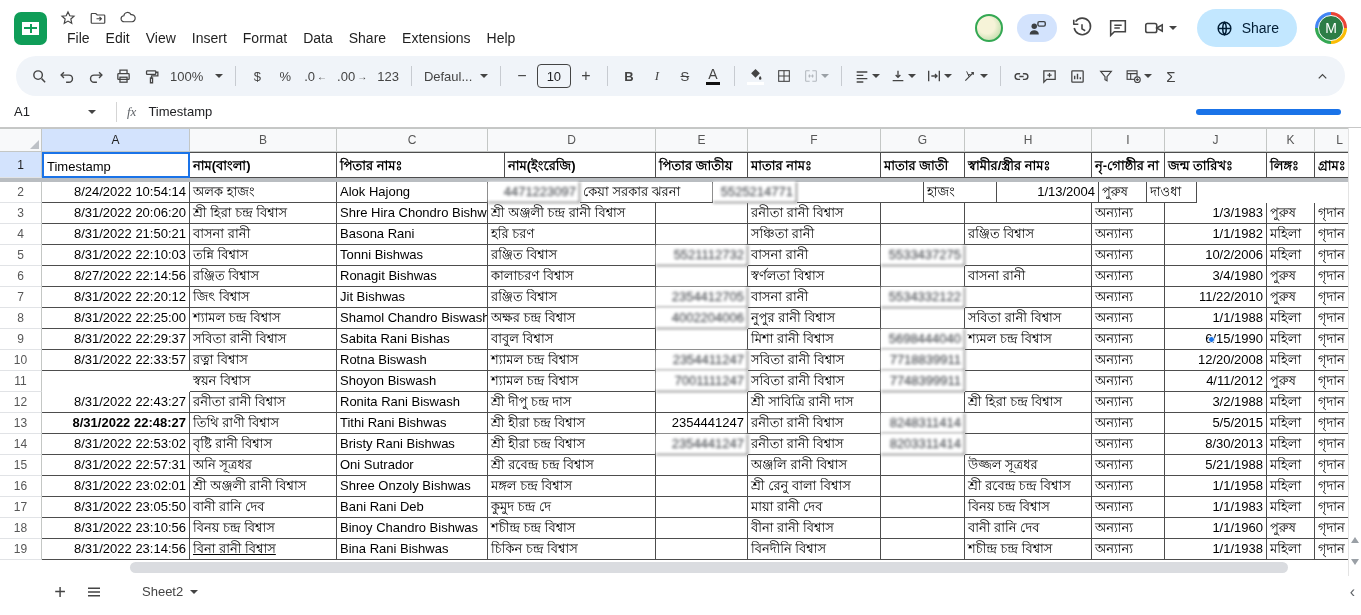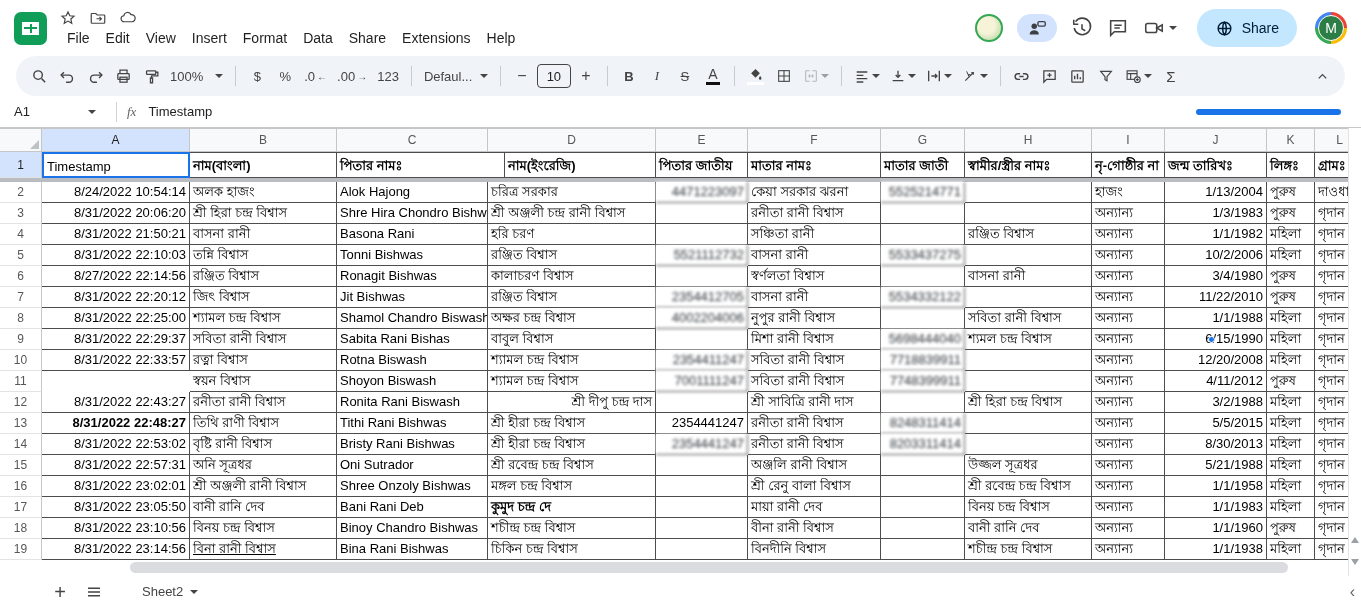--- a/index.html
+++ b/index.html
@@ -418,21 +418,20 @@
           <div class="cell" style="width: 102px;">জন্ম তারিখঃ</div>
           <div class="cell" style="width: 48px;">লিঙ্গঃ</div>
           <div class="cell" style="width: 50px;">গ্রামঃ</div>
         </div>
         <div class="frozen-sep"></div>
         <div class="g-row drow">
           <div class="row-num">2</div>
           <div class="cell r" style="width: 148px;">8/24/2022 10:54:14</div>
           <div class="cell" style="width: 147px;">অলক হাজং</div>
           <div class="cell" style="width: 151px;">Alok Hajong</div>
-          <div class="cell" style="width: 168px;">চরিত্র সরকার</div>
           <div class="cell r blur" style="width: 92px;">4471223097</div>
           <div class="cell" style="width: 133px;">কেয়া সরকার ঝরনা</div>
           <div class="cell r blur" style="width: 84px;">5525214771</div>
           <div class="cell" style="width: 127px;"></div>
           <div class="cell" style="width: 73px;">হাজং</div>
           <div class="cell r" style="width: 102px;">1/13/2004</div>
           <div class="cell" style="width: 48px;">পুরুষ</div>
           <div class="cell" style="width: 50px;">দাওধা</div>
         </div>
         <div class="g-row drow">
@@ -568,21 +567,21 @@
           <div class="cell" style="width: 73px;">অন্যান্য</div>
           <div class="cell r" style="width: 102px;">4/11/2012</div>
           <div class="cell" style="width: 48px;">পুরুষ</div>
           <div class="cell" style="width: 50px;">গৃদান</div>
         </div>
         <div class="g-row drow">
           <div class="row-num">12</div>
           <div class="cell r" style="width: 148px;">8/31/2022 22:43:27</div>
           <div class="cell" style="width: 147px;">রনীতা রানী বিশ্বাস</div>
           <div class="cell" style="width: 151px;">Ronita Rani Biswash</div>
-          <div class="cell" style="width: 168px; text-align: right;">শ্রী দীপু চন্দ্র দাস</div>
+          <div class="cell" style="width: 168px;">শ্রী দীপু চন্দ্র দাস</div>
           <div class="cell r" style="width: 92px;"></div>
           <div class="cell" style="width: 133px;">শ্রী সাবিত্রি রানী দাস</div>
           <div class="cell r" style="width: 84px;"></div>
           <div class="cell" style="width: 127px;">শ্রী হিরা চন্দ্র বিশ্বাস</div>
           <div class="cell" style="width: 73px;">অন্যান্য</div>
           <div class="cell r" style="width: 102px;">3/2/1988</div>
           <div class="cell" style="width: 48px;">মহিলা</div>
           <div class="cell" style="width: 50px;">গৃদান</div>
         </div>
         <div class="g-row drow">
@@ -643,21 +642,21 @@
           <div class="cell" style="width: 73px;">অন্যান্য</div>
           <div class="cell r" style="width: 102px;">1/1/1958</div>
           <div class="cell" style="width: 48px;">মহিলা</div>
           <div class="cell" style="width: 50px;">গৃদান</div>
         </div>
         <div class="g-row drow">
           <div class="row-num">17</div>
           <div class="cell r" style="width: 148px;">8/31/2022 23:05:50</div>
           <div class="cell" style="width: 147px;">বানী রানি দেব</div>
           <div class="cell" style="width: 151px;">Bani Rani Deb</div>
-          <div class="cell" style="width: 168px; font-weight: bold;">কুমুদ চন্দ্র দে</div>
+          <div class="cell" style="width: 168px;">কুমুদ চন্দ্র দে</div>
           <div class="cell r" style="width: 92px;"></div>
           <div class="cell" style="width: 133px;">মায়া রানী দেব</div>
           <div class="cell r" style="width: 84px;"></div>
           <div class="cell" style="width: 127px;">বিনয় চন্দ্র বিশ্বাস</div>
           <div class="cell" style="width: 73px;">অন্যান্য</div>
           <div class="cell r" style="width: 102px;">1/1/1983</div>
           <div class="cell" style="width: 48px;">মহিলা</div>
           <div class="cell" style="width: 50px;">গৃদান</div>
         </div>
         <div class="g-row drow">

